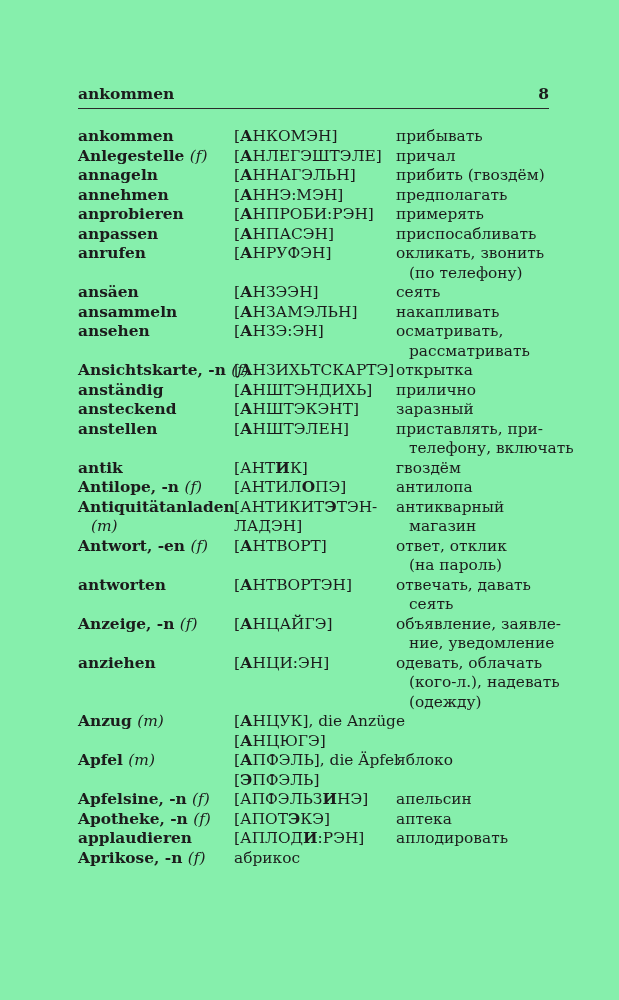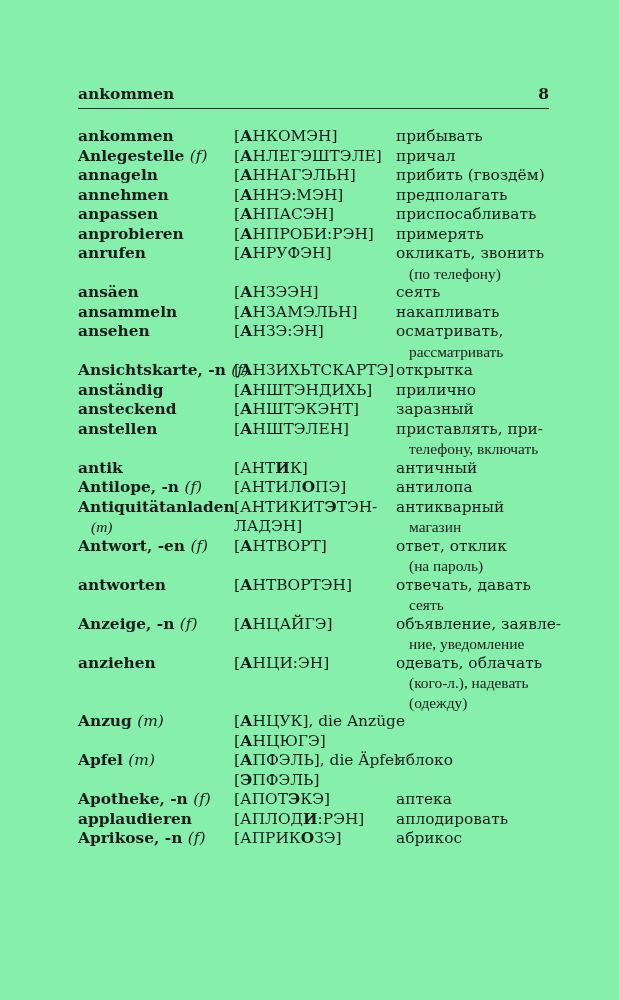--- a/index.html
+++ b/index.html
@@ -34,21 +34,21 @@
   .entry { display: flex; }
   .col {
     font-size: 15.4px;
     line-height: 19.5px;
   }
   .col .line { white-space: nowrap; }
   .col-de { width: 156px; font-weight: bold; }
   .col-de i { font-weight: normal; }
   .col-tr { width: 162px; font-weight: normal; }
   .col-ru { width: 157px; }
-  .line.indent { padding-left: 13px; font-family: Liberation Serif, serif; }
+  .line.indent { padding-left: 13px; }
   b { font-weight: bold; }
   i { font-style: italic; }
 </style>
 </head>
 <body>
 
 <div class="page">
   <header class="page-header">
     <span class="running-title">ankommen</span>
     <span class="page-number">8</span>
@@ -93,38 +93,38 @@
         </div>
         <div class="col col-tr">
           <div class="line">[<b>А</b>ННЭ:МЭН]</div>
         </div>
         <div class="col col-ru">
           <div class="line">предполагать</div>
         </div>
       </div>
       <div class="entry">
         <div class="col col-de">
+          <div class="line">anprobieren</div>
+        </div>
+        <div class="col col-tr">
+          <div class="line">[<b>А</b>НПРОБИ:РЭН]</div>
+        </div>
+        <div class="col col-ru">
+          <div class="line">примерять</div>
+        </div>
+      </div>
+      <div class="entry">
+        <div class="col col-de">
           <div class="line">anpassen</div>
         </div>
         <div class="col col-tr">
           <div class="line">[<b>А</b>НПАСЭН]</div>
         </div>
         <div class="col col-ru">
           <div class="line">приспосабливать</div>
-        </div>
-      </div>
-      <div class="entry">
-        <div class="col col-de">
-          <div class="line">anprobieren</div>
-        </div>
-        <div class="col col-tr">
-          <div class="line">[<b>А</b>НПРОБИ:РЭН]</div>
-        </div>
-        <div class="col col-ru">
-          <div class="line">примерять</div>
         </div>
       </div>
       <div class="entry">
         <div class="col col-de">
           <div class="line">anrufen</div>
         </div>
         <div class="col col-tr">
           <div class="line">[<b>А</b>НРУФЭН]</div>
         </div>
         <div class="col col-ru">
@@ -212,21 +212,21 @@
         </div>
       </div>
       <div class="entry">
         <div class="col col-de">
           <div class="line">antik</div>
         </div>
         <div class="col col-tr">
           <div class="line">[АНТ<b>И</b>К]</div>
         </div>
         <div class="col col-ru">
-          <div class="line">античный</div>
+          <div class="line">гвоздём</div>
         </div>
       </div>
       <div class="entry">
         <div class="col col-de">
           <div class="line">Antilope, -n <i>(f)</i></div>
         </div>
         <div class="col col-tr">
           <div class="line">[АНТИЛ<b>О</b>ПЭ]</div>
         </div>
         <div class="col col-ru">
@@ -312,20 +312,31 @@
         <div class="col col-tr">
           <div class="line">[<b>А</b>ПФЭЛЬ], die Äpfel</div>
           <div class="line">[<b>Э</b>ПФЭЛЬ]</div>
         </div>
         <div class="col col-ru">
           <div class="line">яблоко</div>
         </div>
       </div>
       <div class="entry">
         <div class="col col-de">
+          <div class="line">Apfelsine, -n <i>(f)</i></div>
+        </div>
+        <div class="col col-tr">
+          <div class="line">[АПФЭЛЬЗ<b>И</b>НЭ]</div>
+        </div>
+        <div class="col col-ru">
+          <div class="line">апельсин</div>
+        </div>
+      </div>
+      <div class="entry">
+        <div class="col col-de">
           <div class="line">Apotheke, -n <i>(f)</i></div>
         </div>
         <div class="col col-tr">
           <div class="line">[АПОТ<b>Э</b>КЭ]</div>
         </div>
         <div class="col col-ru">
           <div class="line">аптека</div>
         </div>
       </div>
       <div class="entry">
@@ -335,22 +346,19 @@
         <div class="col col-tr">
           <div class="line">[АПЛОД<b>И</b>:РЭН]</div>
         </div>
         <div class="col col-ru">
           <div class="line">аплодировать</div>
         </div>
       </div>
       <div class="entry">
         <div class="col col-de">
           <div class="line">Aprikose, -n <i>(f)</i></div>
-        </div>
-        <div class="col col-tr">
-          <div class="line">[АПРИК<b>О</b>ЗЭ]</div>
         </div>
         <div class="col col-ru">
           <div class="line">абрикос</div>
         </div>
       </div>
     </main>
 </div>
 
 </body></html>

